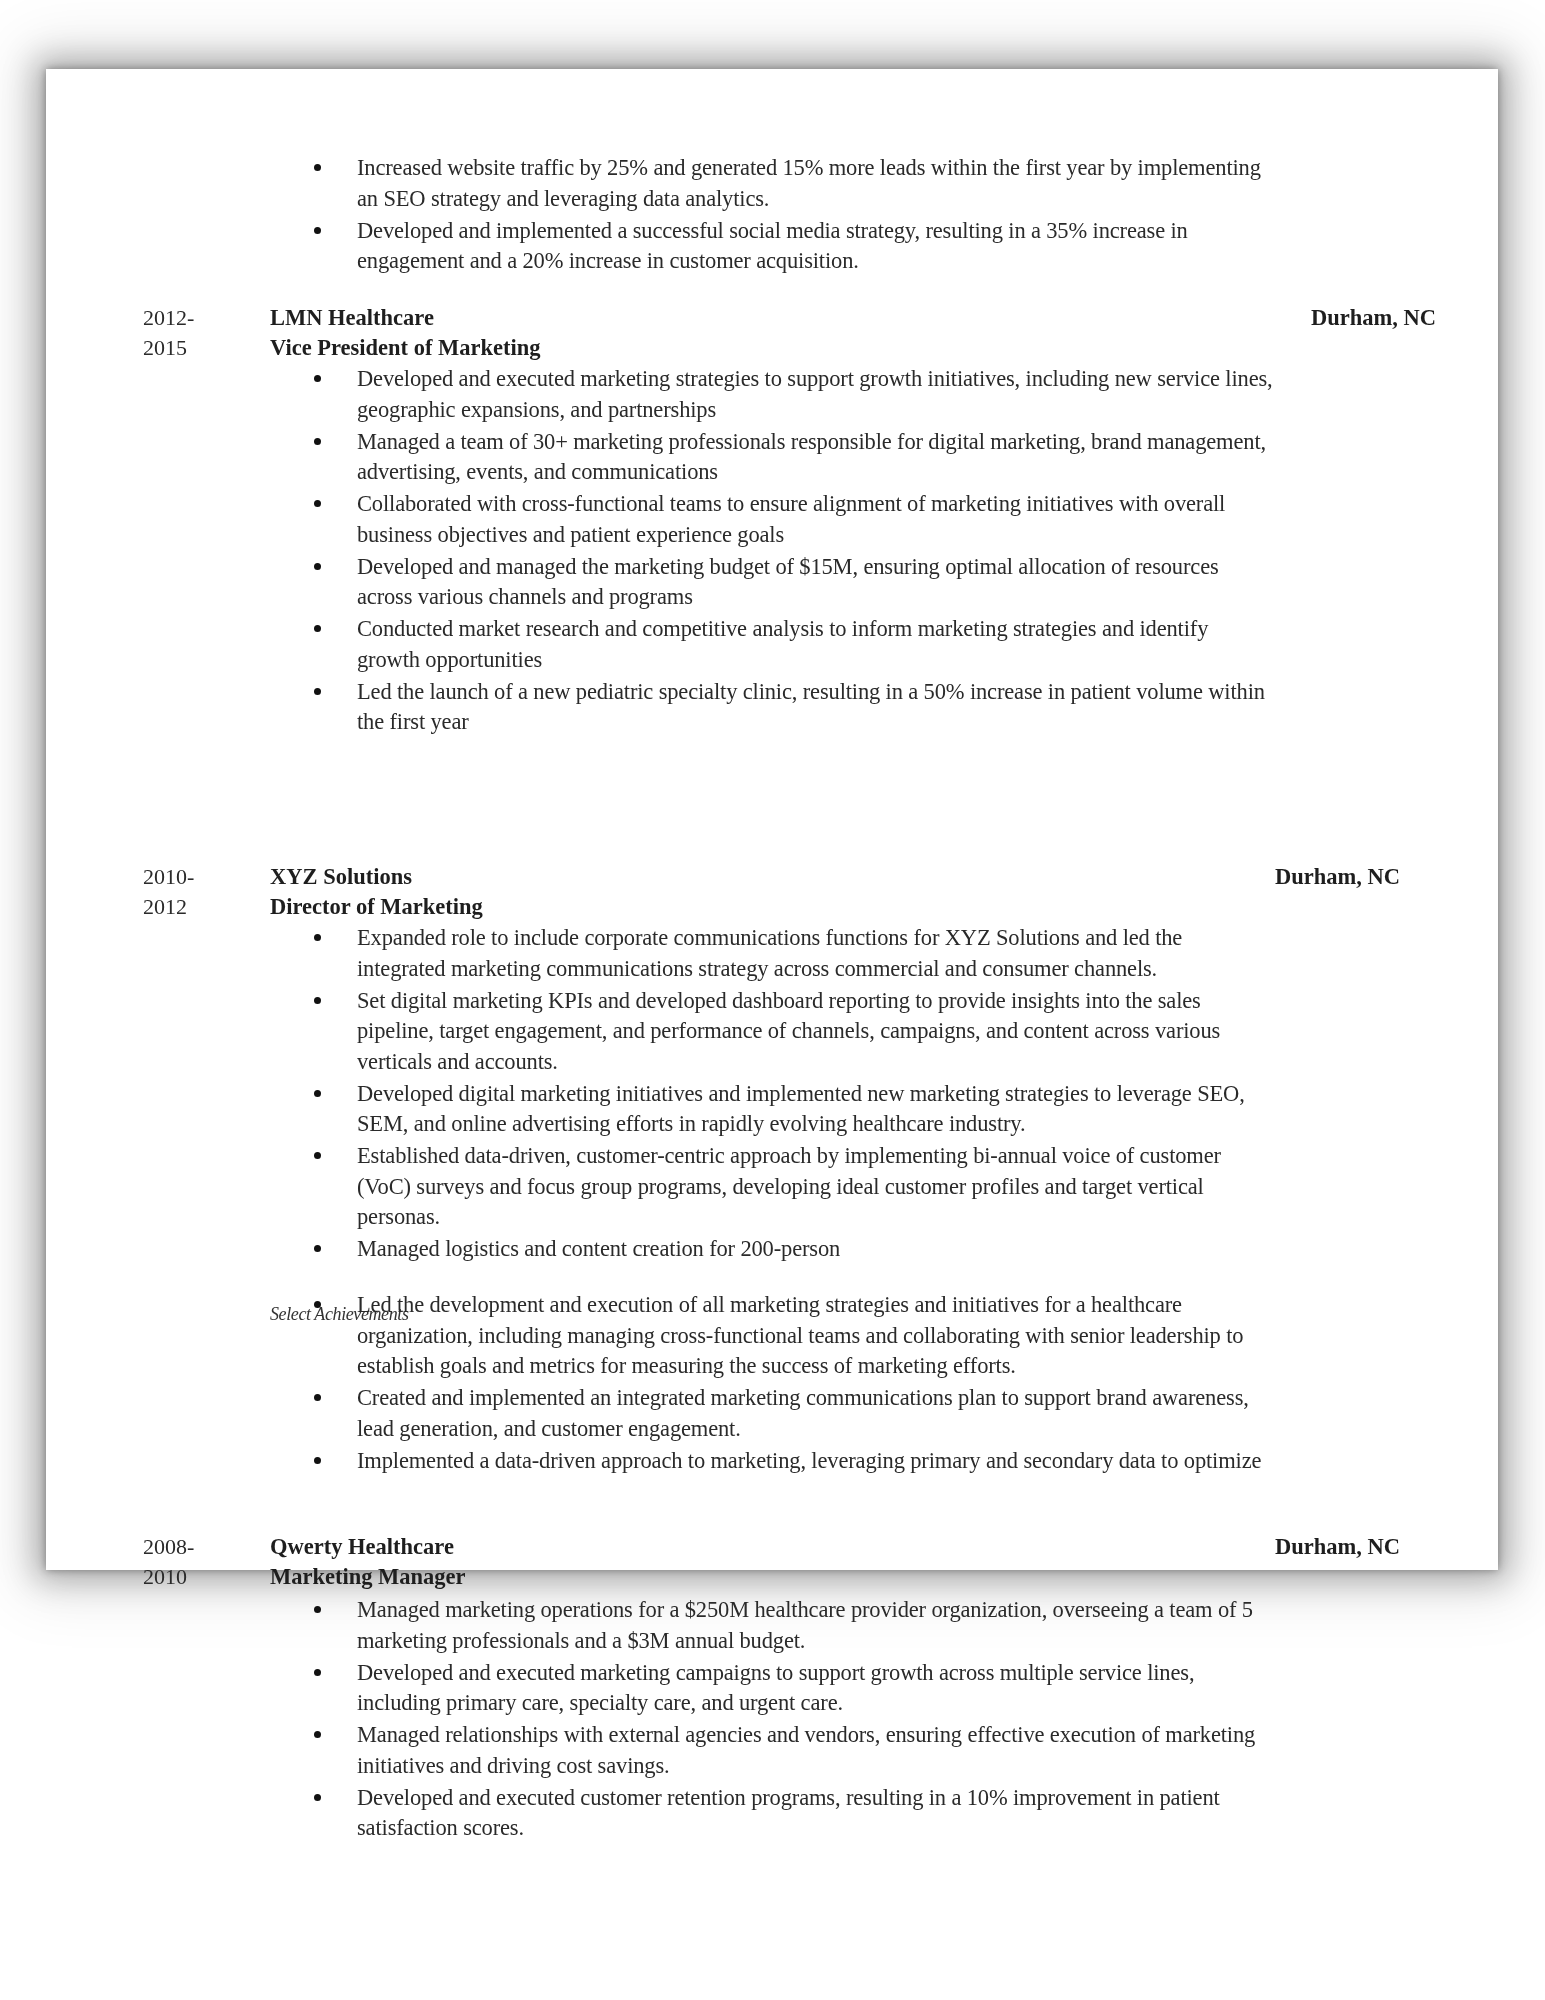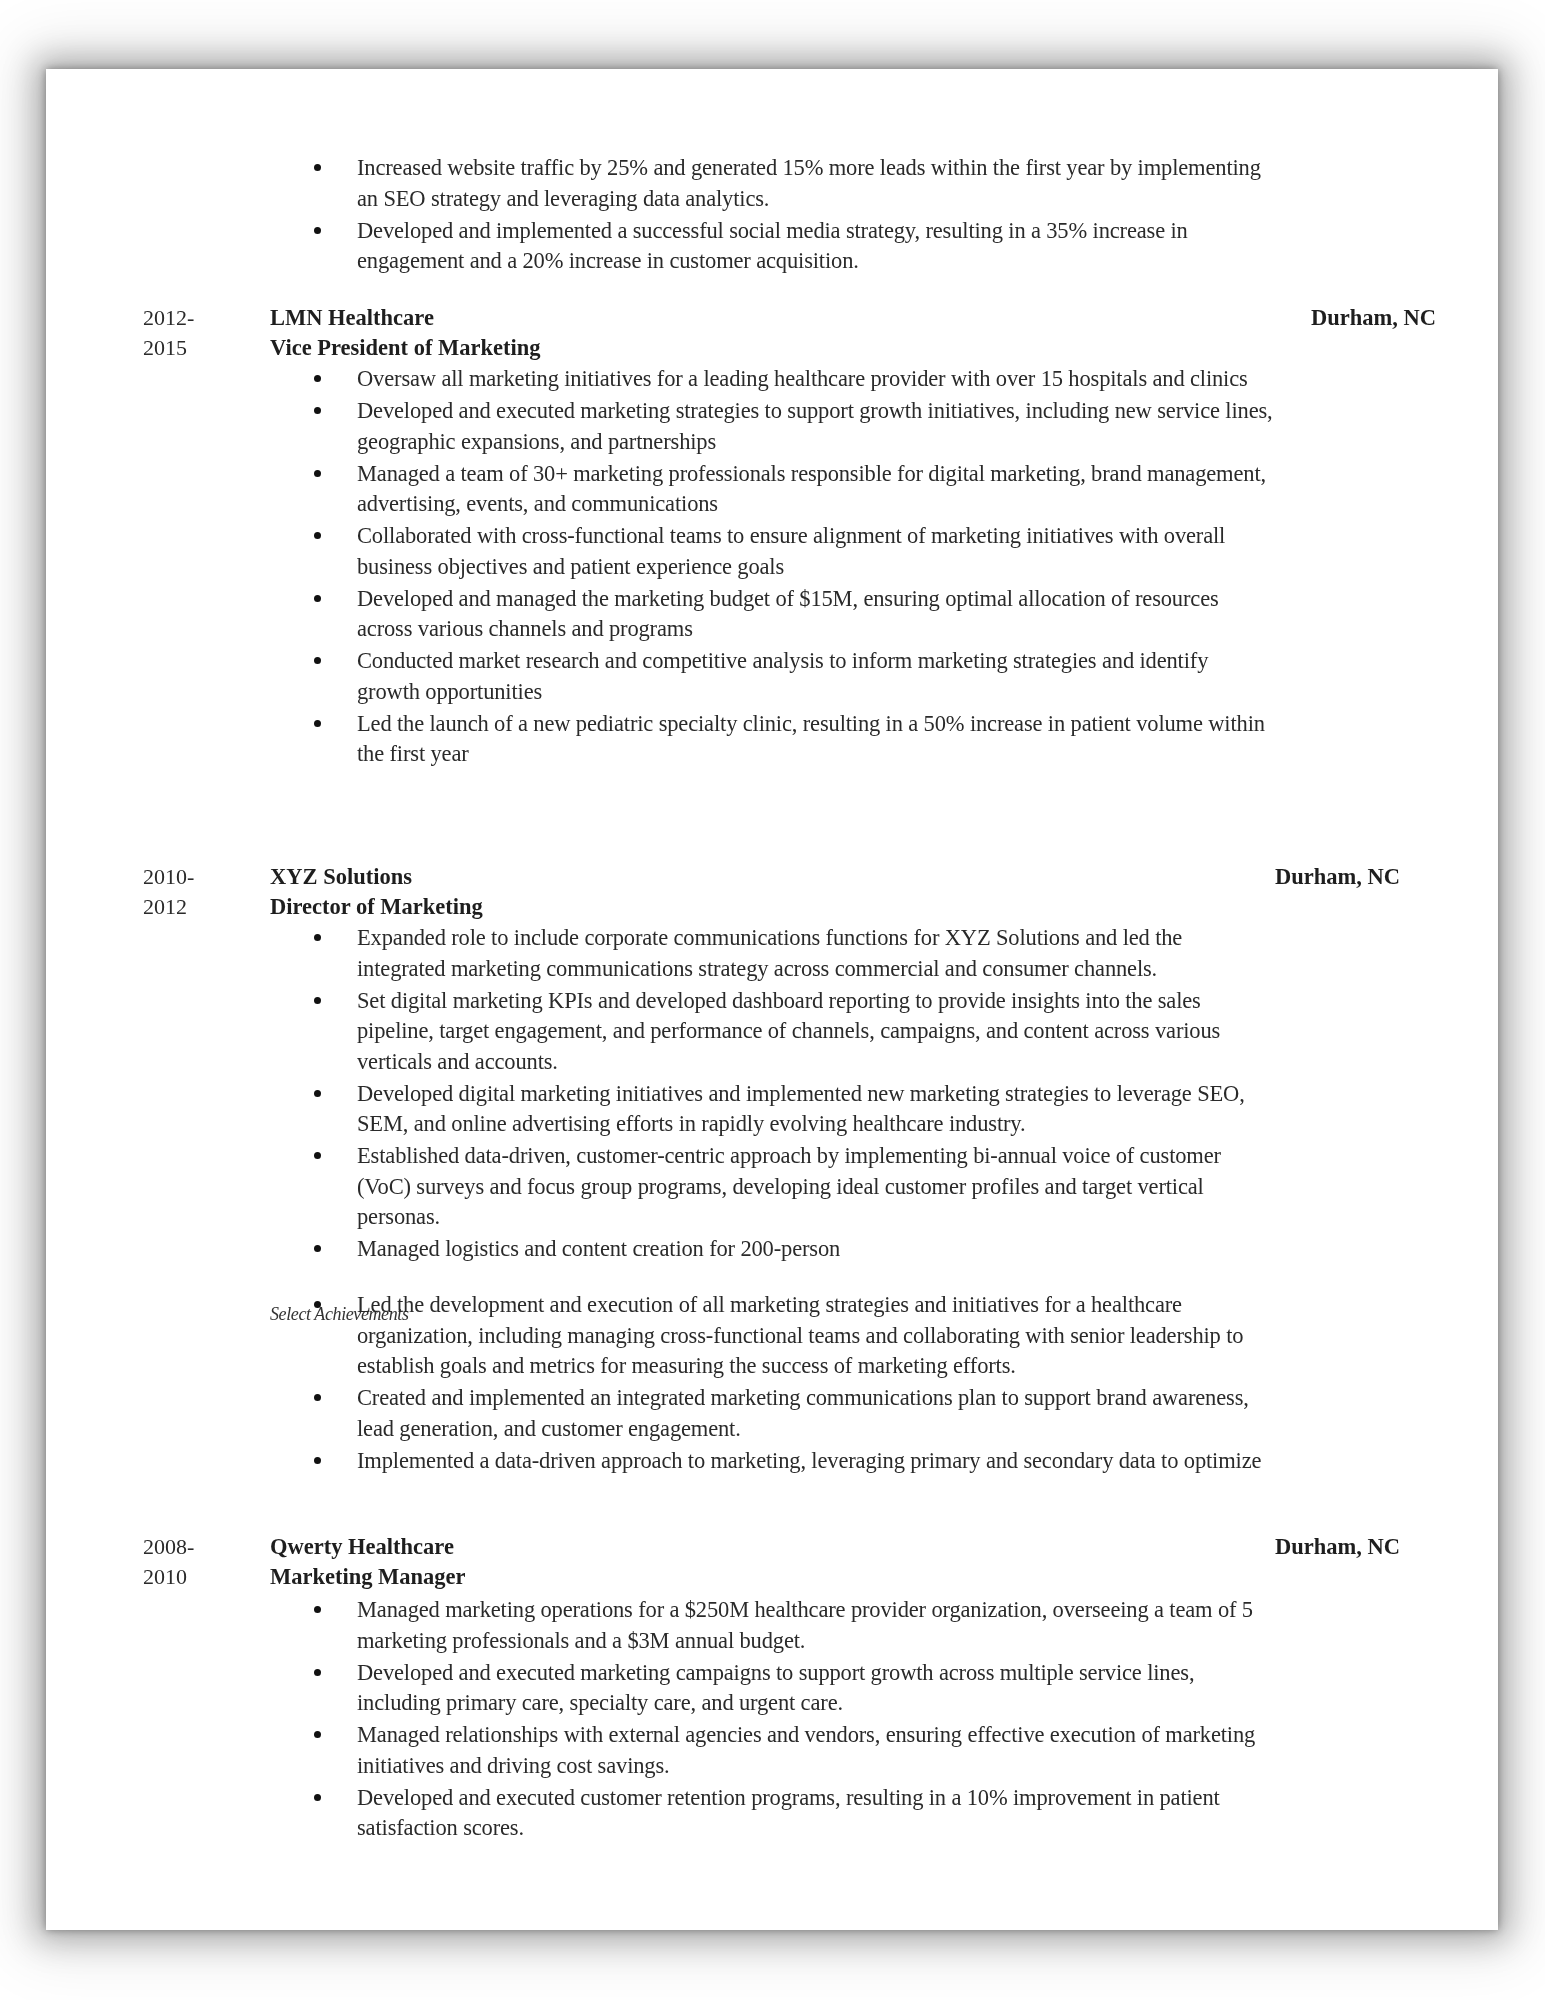--- a/index.html
+++ b/index.html
@@ -13,21 +13,21 @@
     position: relative;
     overflow: hidden;
     font-family: "Liberation Serif", "DejaVu Serif", serif;
     color: #222222;
   }
   .page {
     position: absolute;
     left: 46px;
     top: 69px;
     width: 1452px;
-    height: 1861px;
+    height: 1501px;
     background: #ffffff;
     box-shadow: 0 0 8px rgba(0,0,0,0.35), 0 0 30px 10px rgba(0,0,0,0.28), 0 0 60px 22px rgba(0,0,0,0.10);
   }
   .content {
     position: absolute;
     left: 0;
     top: 0;
     width: 100%;
     height: 100%;
   }
@@ -145,24 +145,20 @@
         <span>2015</span>
       </div>
       <div class="company">LMN Healthcare</div>
       <div class="title">Vice President of Marketing</div>
       <div class="location">Durham, NC</div>
     </div>
     <div class="block" style="top:295px;">
       <ul class="ul">
         <li class="li">
           <span class="bullet"></span>
-          <span class="line">Oversaw all marketing initiatives for a leading healthcare provider with over 15 hospitals and clinics</span>
-        </li>
-        <li class="li">
-          <span class="bullet"></span>
           <span class="line">Developed and executed marketing strategies to support growth initiatives, including new service lines,</span>
           <span class="line">geographic expansions, and partnerships</span>
         </li>
         <li class="li">
           <span class="bullet"></span>
           <span class="line">Managed a team of 30+ marketing professionals responsible for digital marketing, brand management,</span>
           <span class="line">advertising, events, and communications</span>
         </li>
         <li class="li">
           <span class="bullet"></span>

